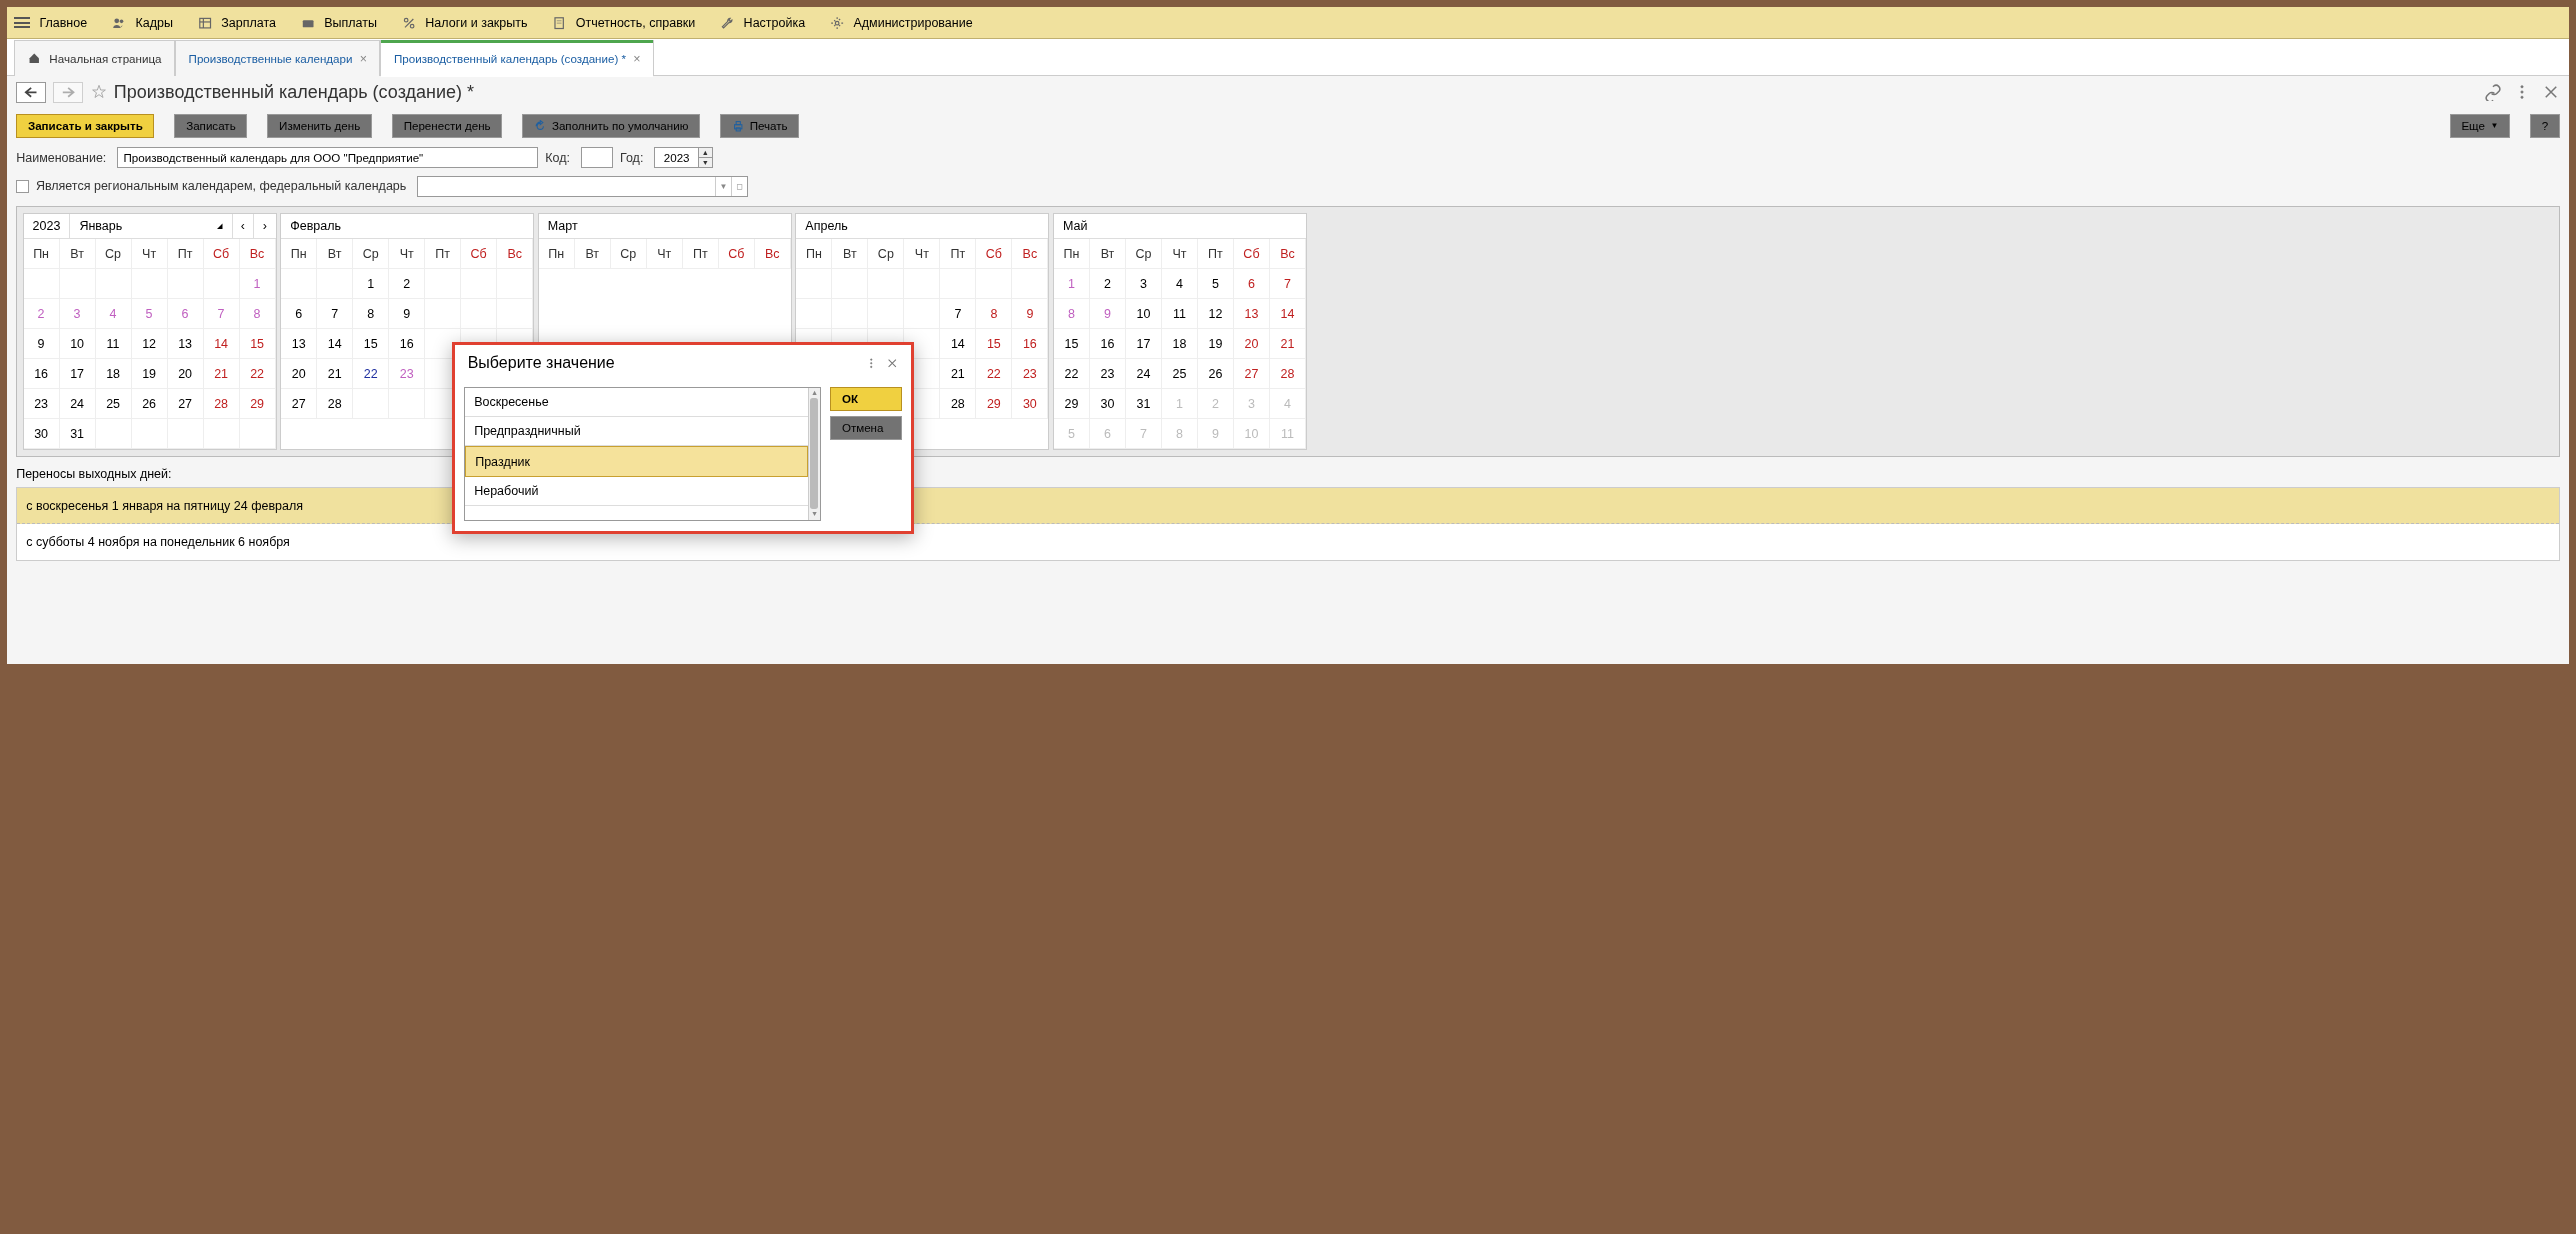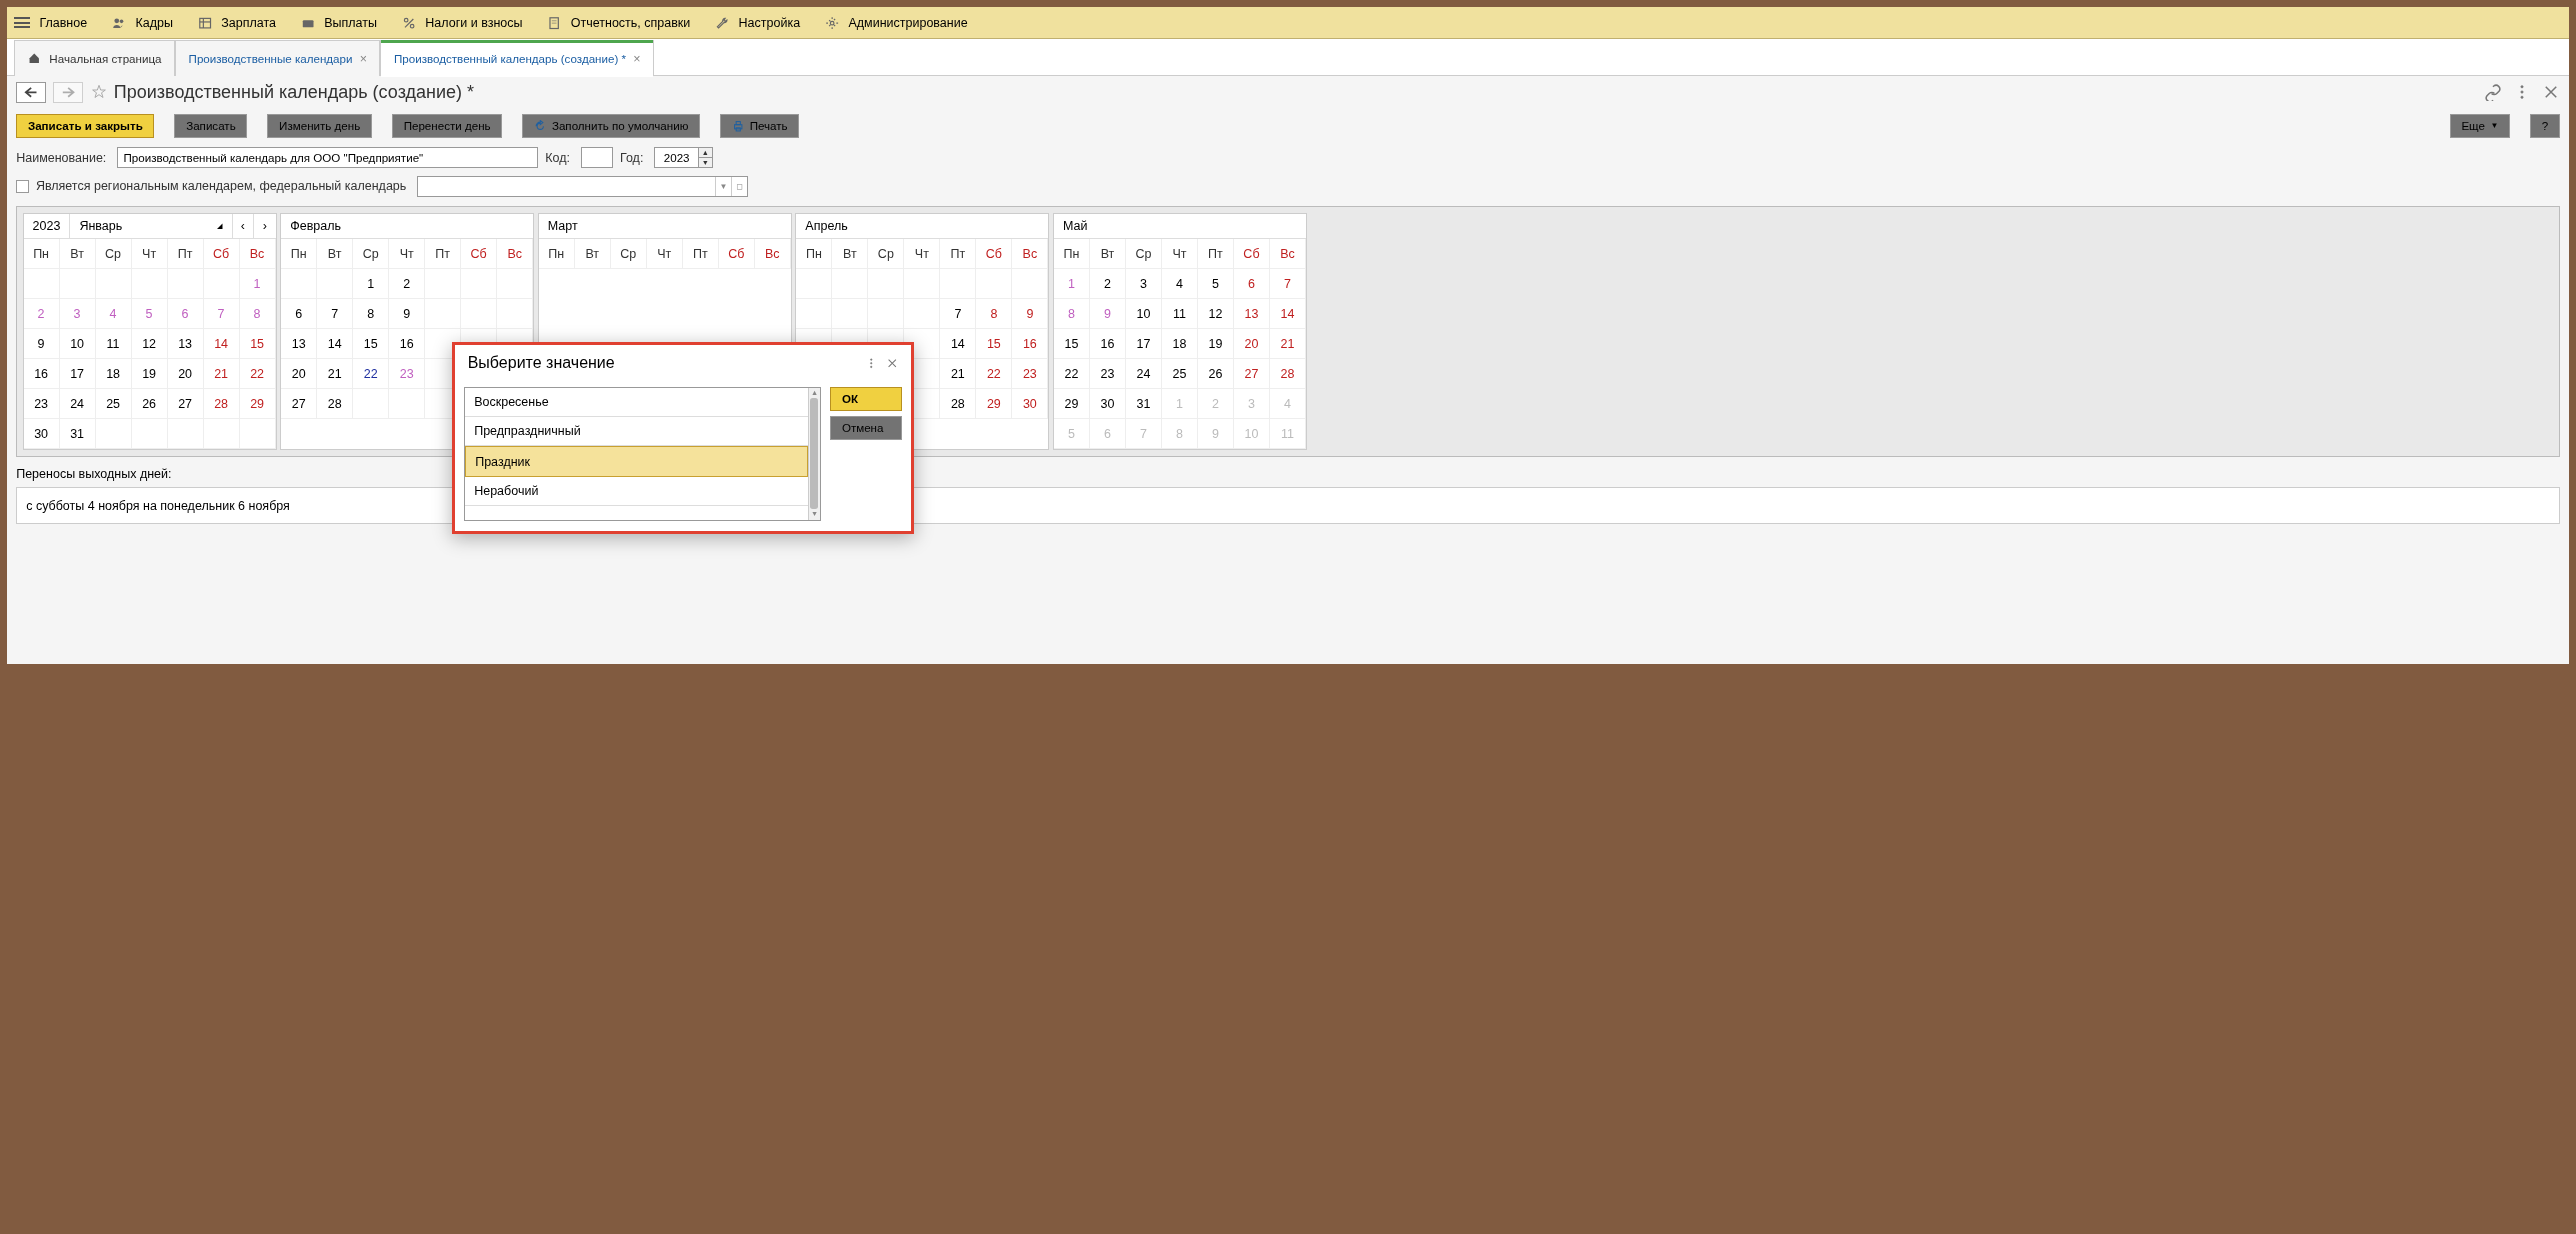--- a/index.html
+++ b/index.html
@@ -131,21 +131,21 @@
           <rect x="3" y="7" width="18" height="12" rx="2"></rect>
         </svg>
       <span>Выплаты</span>
     </div>
     <div class="menubar-item">
       <svg class="menu-icon" viewBox="0 0 24 24">
           <circle cx="7" cy="7" r="3" fill="none" stroke="#666" stroke-width="2"></circle>
           <circle cx="17" cy="17" r="3" fill="none" stroke="#666" stroke-width="2"></circle>
           <line x1="5" y1="19" x2="19" y2="5" stroke="#666" stroke-width="2"></line>
         </svg>
-      <span>Налоги и взносы</span>
+      <span>Налоги и закрыть</span>
     </div>
     <div class="menubar-item">
       <svg class="menu-icon" viewBox="0 0 24 24">
           <rect x="5" y="3" width="14" height="18" fill="none" stroke="#666" stroke-width="2"></rect>
           <line x1="8" y1="8" x2="16" y2="8" stroke="#666"></line>
           <line x1="8" y1="12" x2="16" y2="12" stroke="#666"></line>
         </svg>
       <span>Отчетность, справки</span>
     </div>
     <div class="menubar-item">
@@ -533,20 +533,21 @@
             <div class="day-cell other">8</div>
             <div class="day-cell other">9</div>
             <div class="day-cell other">10</div>
             <div class="day-cell other">11</div>
           </div>
         </div>
       </div>
 
   <div class="transfers-title">Переносы выходных дней:</div>
   <div class="transfers" id="transfers">
+        <div class="transfer-item selected">с воскресенья 1 января на пятницу 24 февраля</div>
         <div class="transfer-item">с субботы 4 ноября на понедельник 6 ноября</div>
       </div>
 
   <div class="dialog-overlay">
     <div class="dialog-header">
       <div class="dialog-title">Выберите значение</div>
       <svg class="hbtn" viewBox="0 0 24 24" style="width:12.5px;height:12.5px;">
             <circle cx="12" cy="5" r="1.5"></circle>
             <circle cx="12" cy="12" r="1.5"></circle>
             <circle cx="12" cy="19" r="1.5"></circle>

